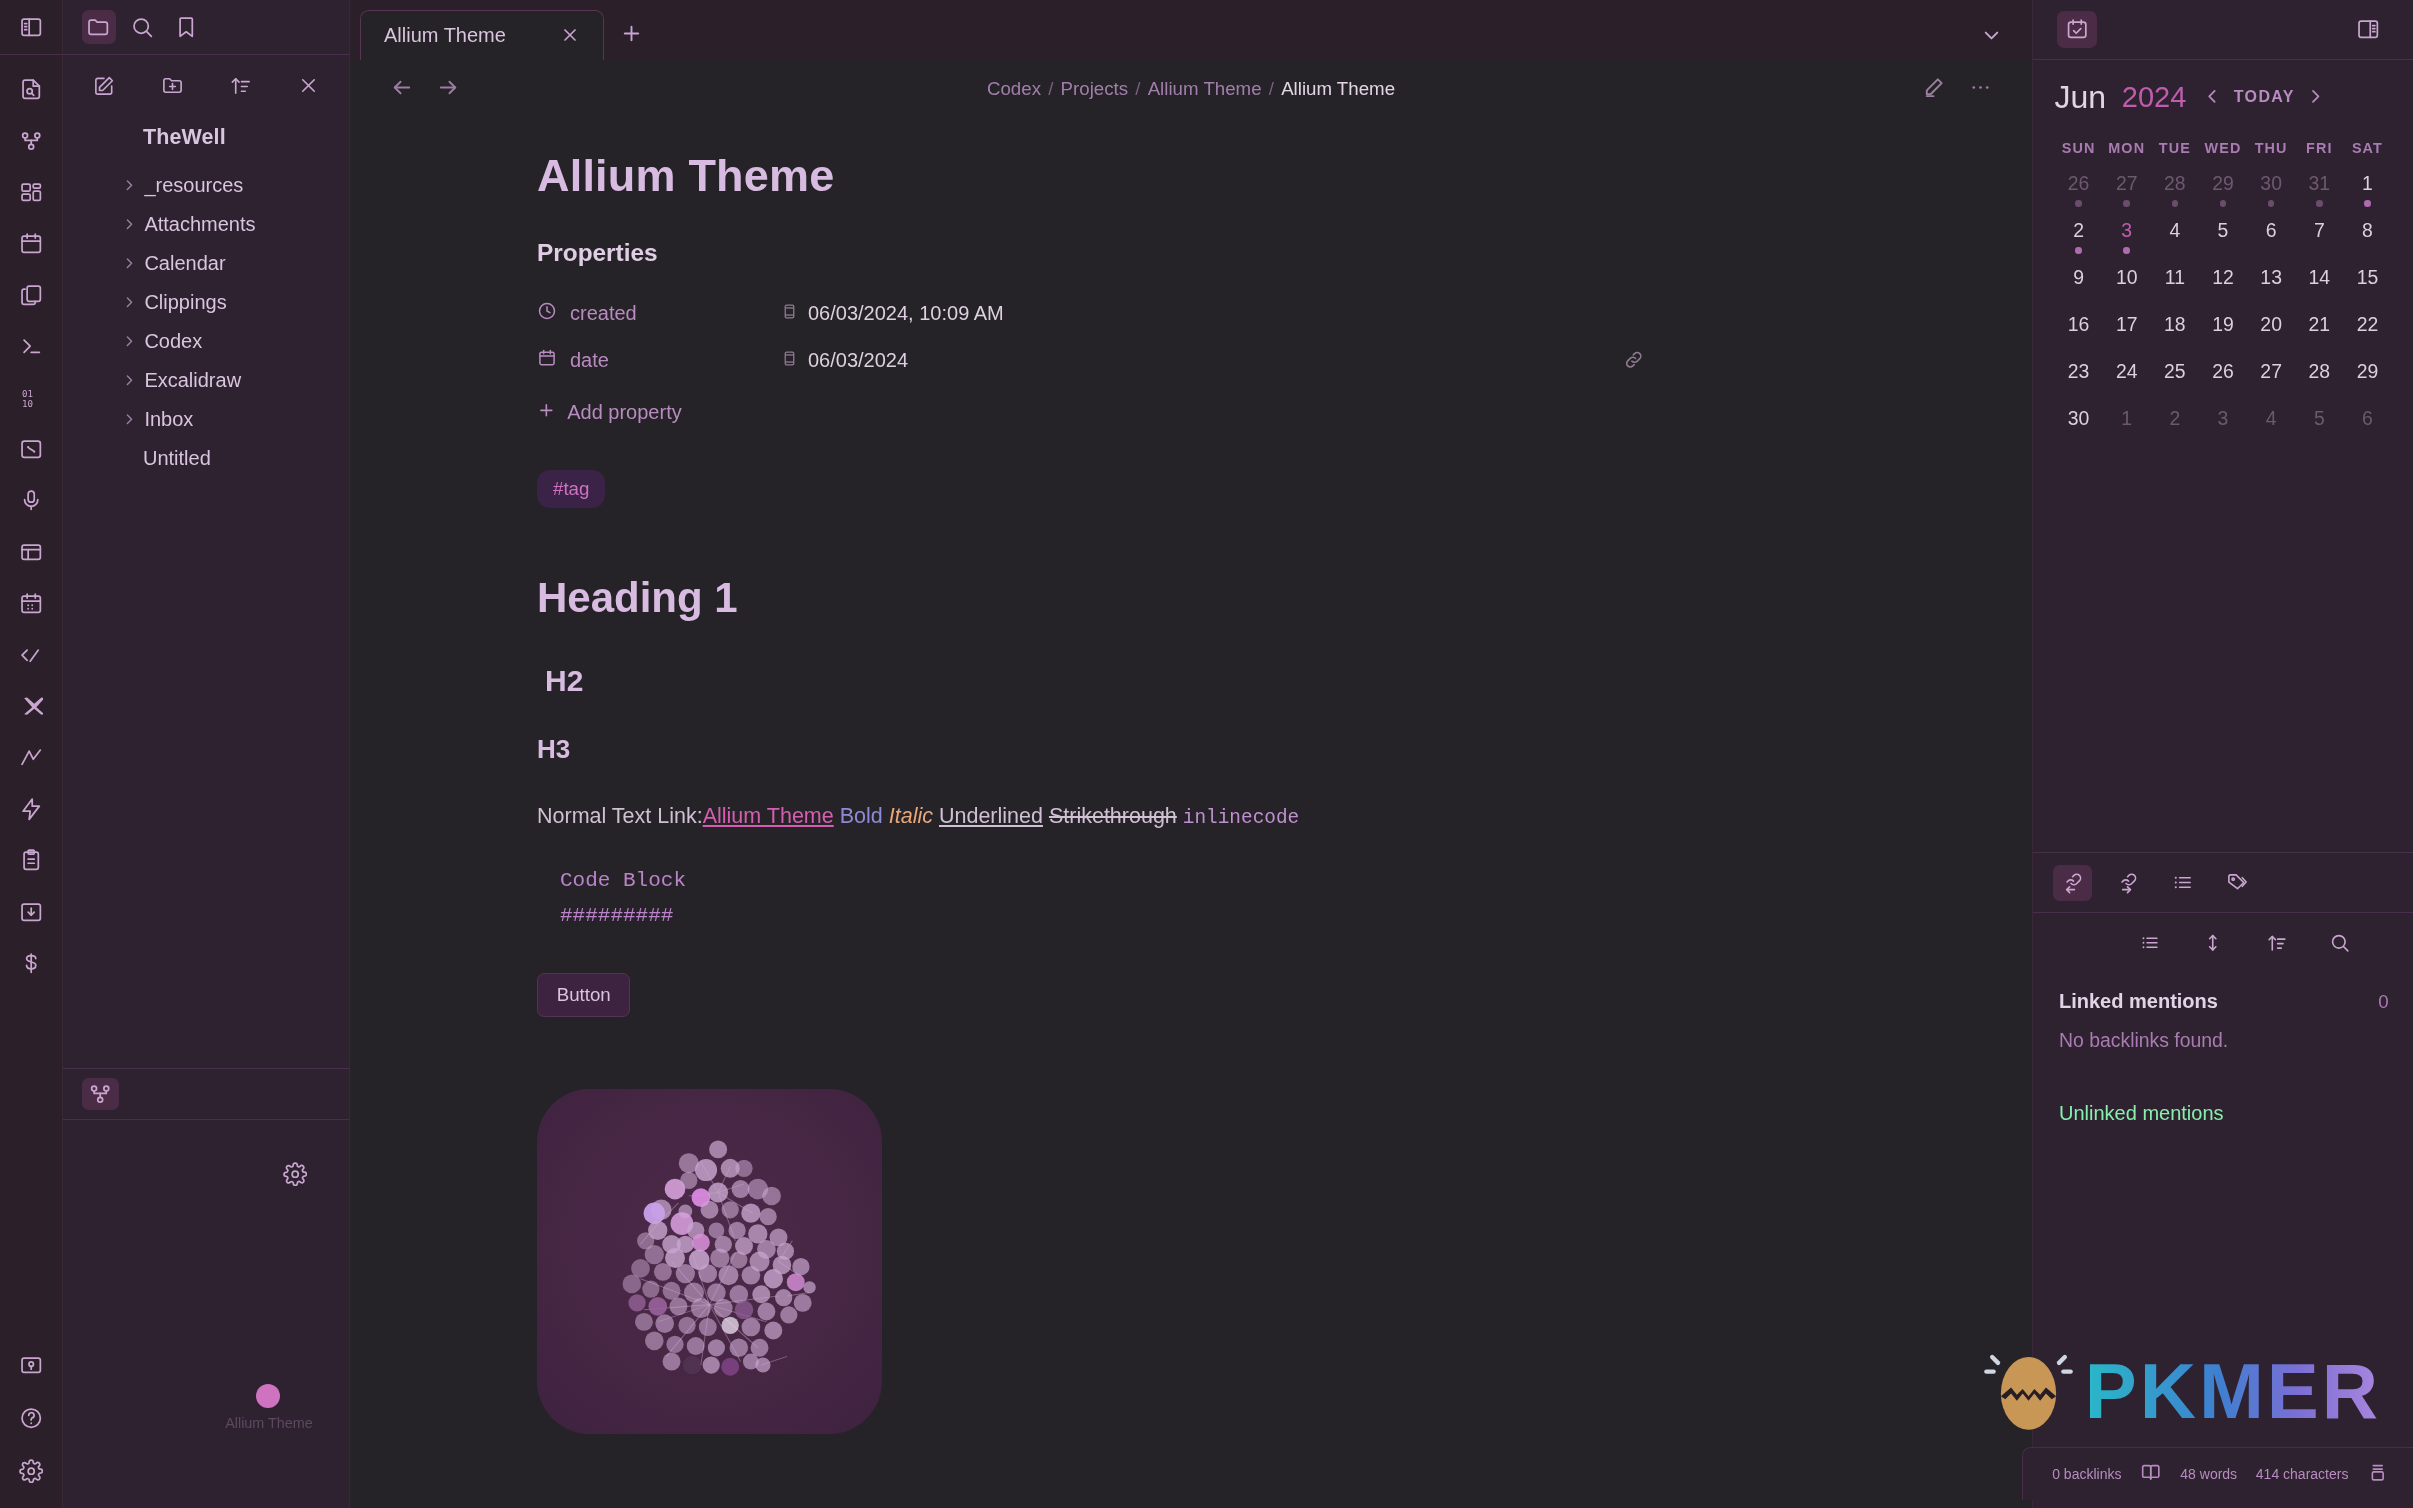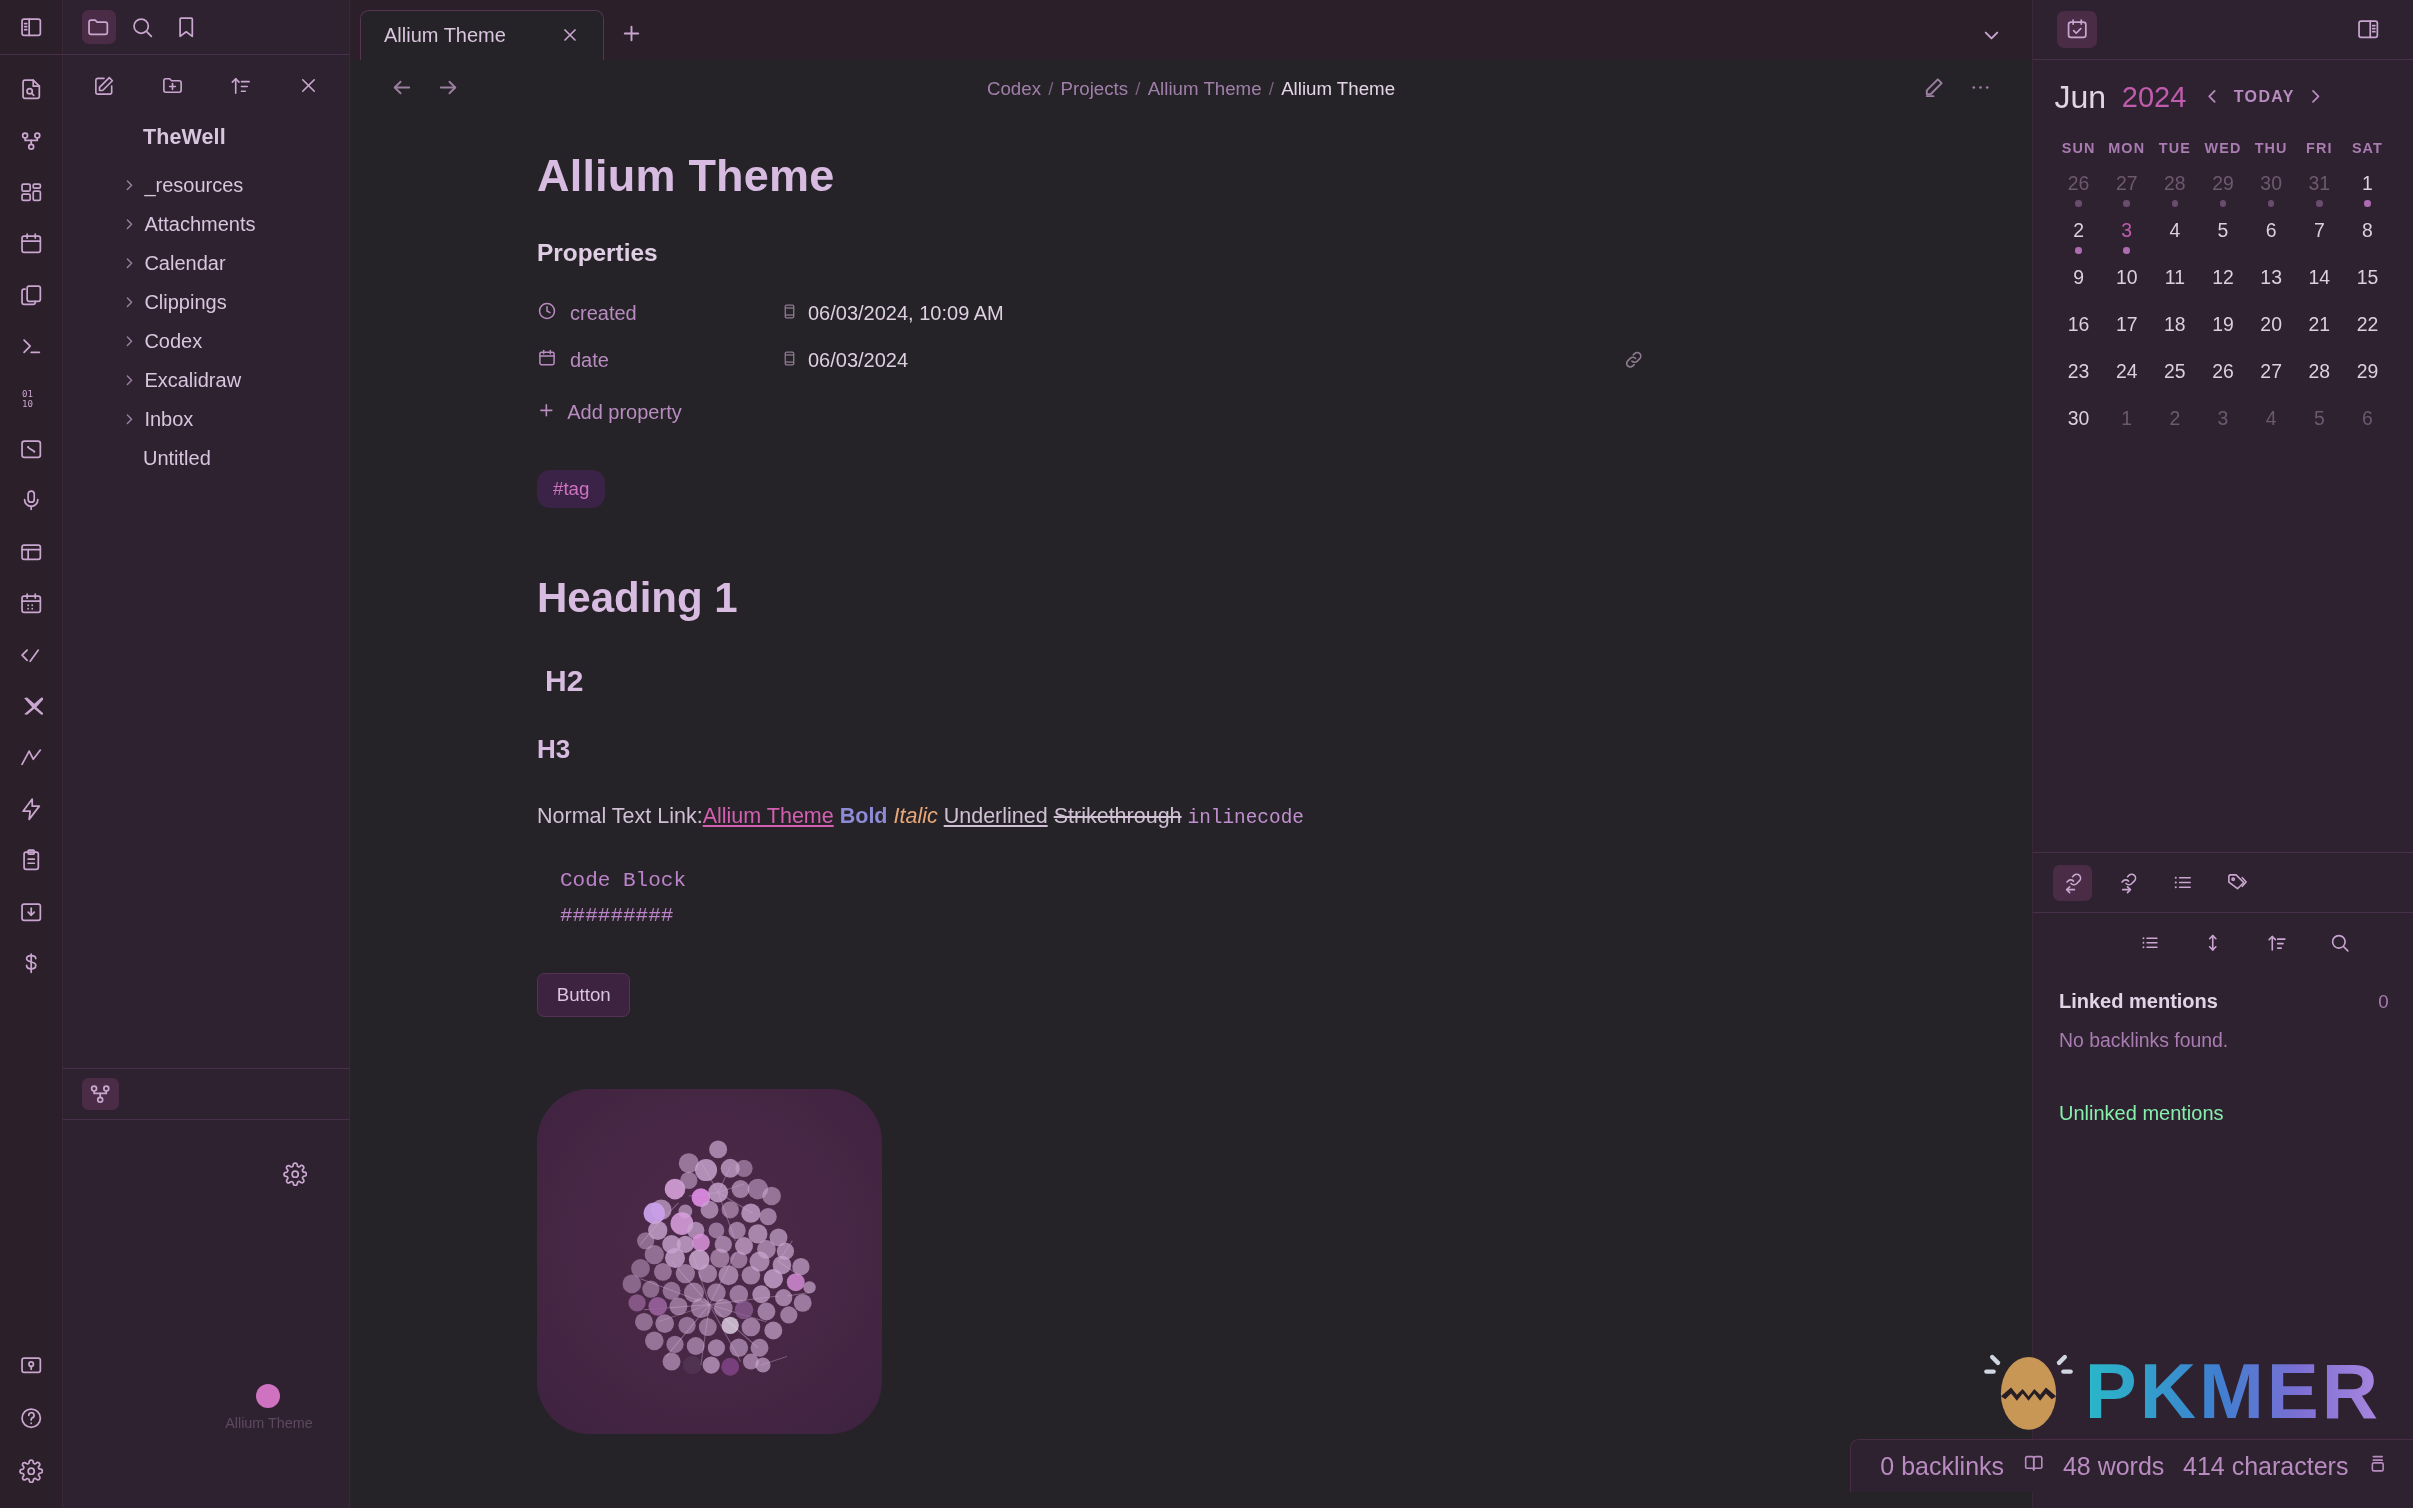--- a/index.html
+++ b/index.html
@@ -121,21 +121,21 @@
 
   .tag{display:inline-block;margin-top:45px;background:#3a2347;color:#cf72c0;
     font-size:18.7px;padding:8px 16px;border-radius:13px;}
 
   .h1{font-size:42px;font-weight:700;color:#d7bbe0;margin:66px 0 0 0;}
   .h2{font-size:30px;font-weight:700;color:#d7bbe0;margin:42px 0 0 8px;}
   .h3{font-size:26px;font-weight:700;color:#d7bbe0;margin:36px 0 0 0;}
 
   .para{font-size:21.5px;margin:36px 0 0 0;color:#cfc0d4;line-height:1.45;}
   .para .lnk{color:#d45fb0;text-decoration:underline;text-decoration-color:#d45fb0;}
-  .para .bold{font-weight:700;color:#8d8bd6;}
+  .para .bold{font-weight:400;color:#8d8bd6;}
   .para .ital{font-style:italic;color:#e8a878;}
   .para .undl{text-decoration:underline;color:#cfc0d4;}
   .para .strk{text-decoration:line-through;color:#cfc0d4;}
   .para .icode{font-family:"Liberation Mono", monospace;color:#c08fd0;font-size:19.4px;}
 
   .codeblock{margin:32px 0 0 23px;font-family:"Liberation Mono", monospace;
     font-size:21px;color:#bb83c9;line-height:1.65;}
 
   .btn{display:inline-block;margin-top:40px;background:#3e2340;color:#d9c5dd;
     border:0.7px solid #563256;border-radius:7.2px;font-size:18.7px;padding:10px 18.7px;}
@@ -184,24 +184,24 @@
   .bl-tools svg{width:21.5px;height:21.5px;stroke:var(--accent);stroke-width:1.8;fill:none;
     stroke-linecap:round;stroke-linejoin:round;}
   .bl-row{display:flex;align-items:center;justify-content:space-between;padding:13px 24.4px 0 26px;}
   .bl-title{font-size:20px;font-weight:700;color:#e2d4e6;}
   .bl-count{font-size:18.7px;color:#a97cb1;}
   .bl-none{padding:16px 26px 0 26px;font-size:19.4px;color:#a97cb1;}
   .bl-unlinked{padding:50px 26px 0 26px;font-size:20px;color:#86efac;}
   .right-bottom{flex:1;}
 
   
-  .statusbar{position:absolute;right:0;bottom:16px;height:53px;
+  .statusbar{position:absolute;right:0;bottom:8px;height:53px;
     display:flex;align-items:center;gap:18.7px;padding:0 24.4px 0 29px;
     background:var(--bg-right);border-top:0.7px solid #4a2c46;border-left:0.7px solid #4a2c46;
-    border-radius:8.6px 0 0 0;font-size:25px;color:#b88cc0;}
+    border-radius:8.6px 0 0 0;font-size:14px;color:#b88cc0;}
   .statusbar svg{width:21.5px;height:21.5px;stroke:#b88cc0;stroke-width:1.8;fill:none;
     stroke-linecap:round;stroke-linejoin:round;}
 
   
   .watermark{position:absolute;right:32px;bottom:69px;display:flex;align-items:center;gap:10px;
     pointer-events:none;}
   .wm-text{font-size:78px;font-weight:700;letter-spacing:2.9px;
     background:linear-gradient(90deg,#29b8c8 0%,#3f7fd0 45%,#7b6fd4 72%,#a986de 100%);
     -webkit-background-clip:text;background-clip:text;color:transparent;}
 </style>

